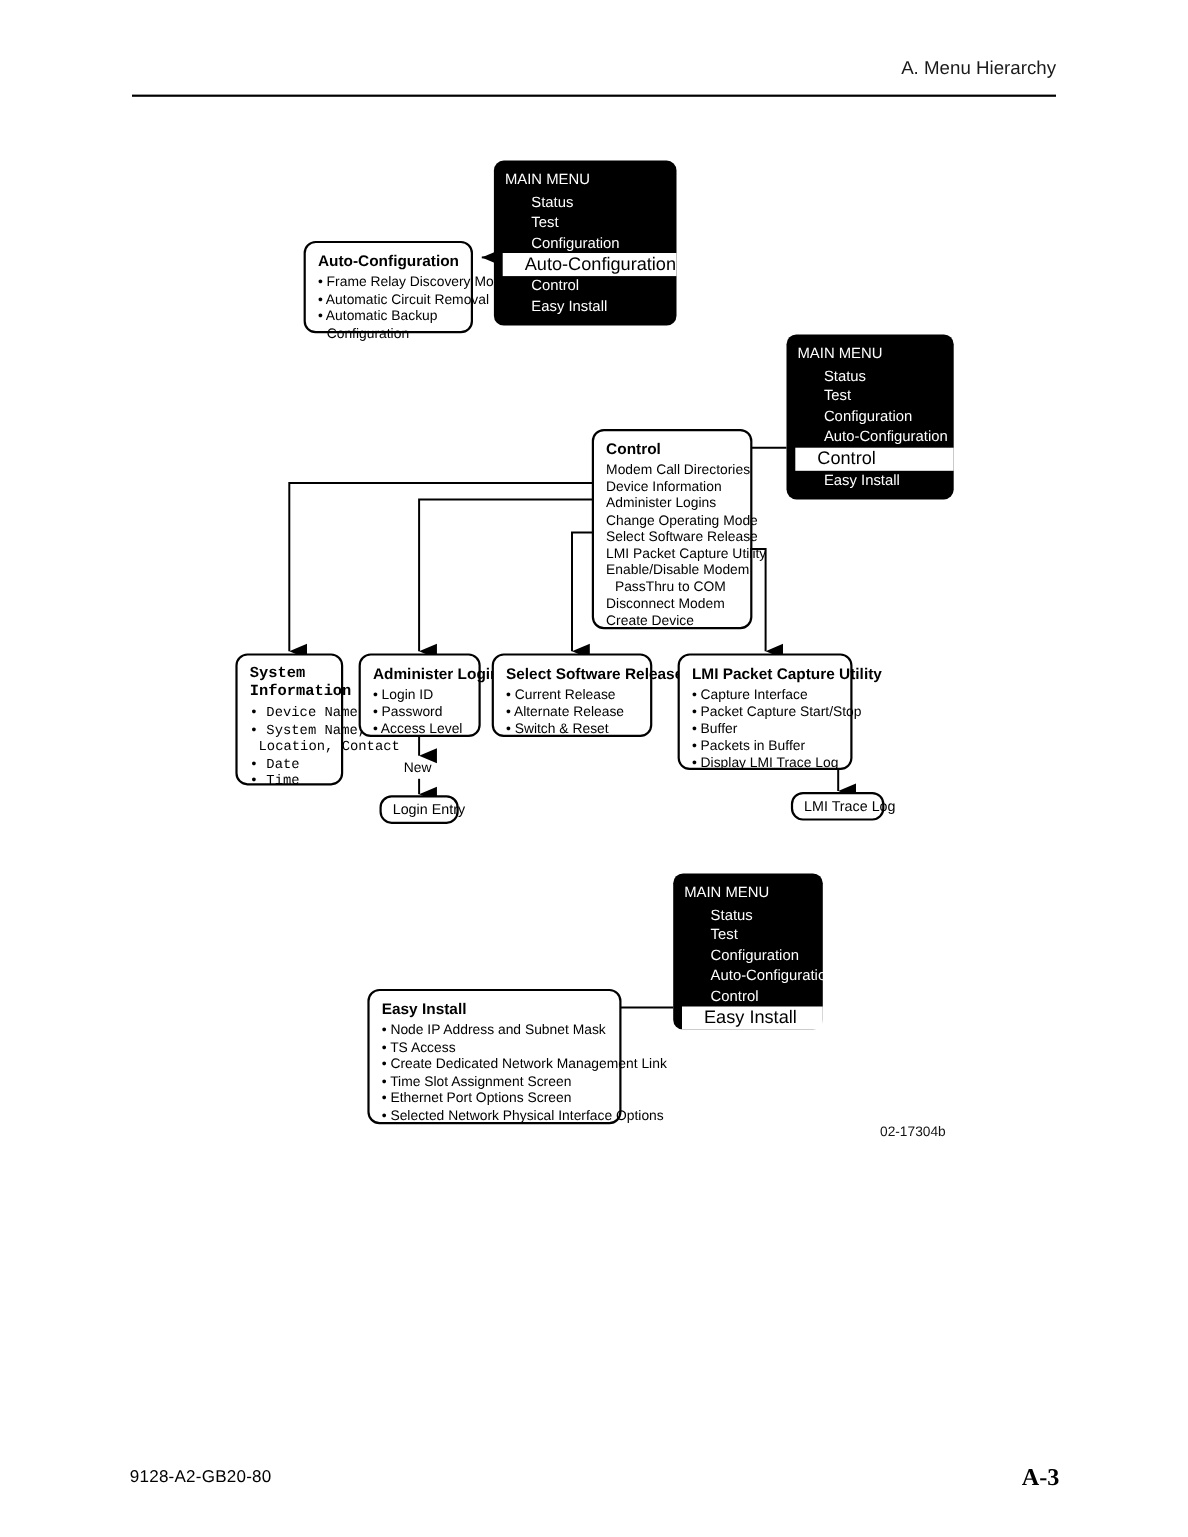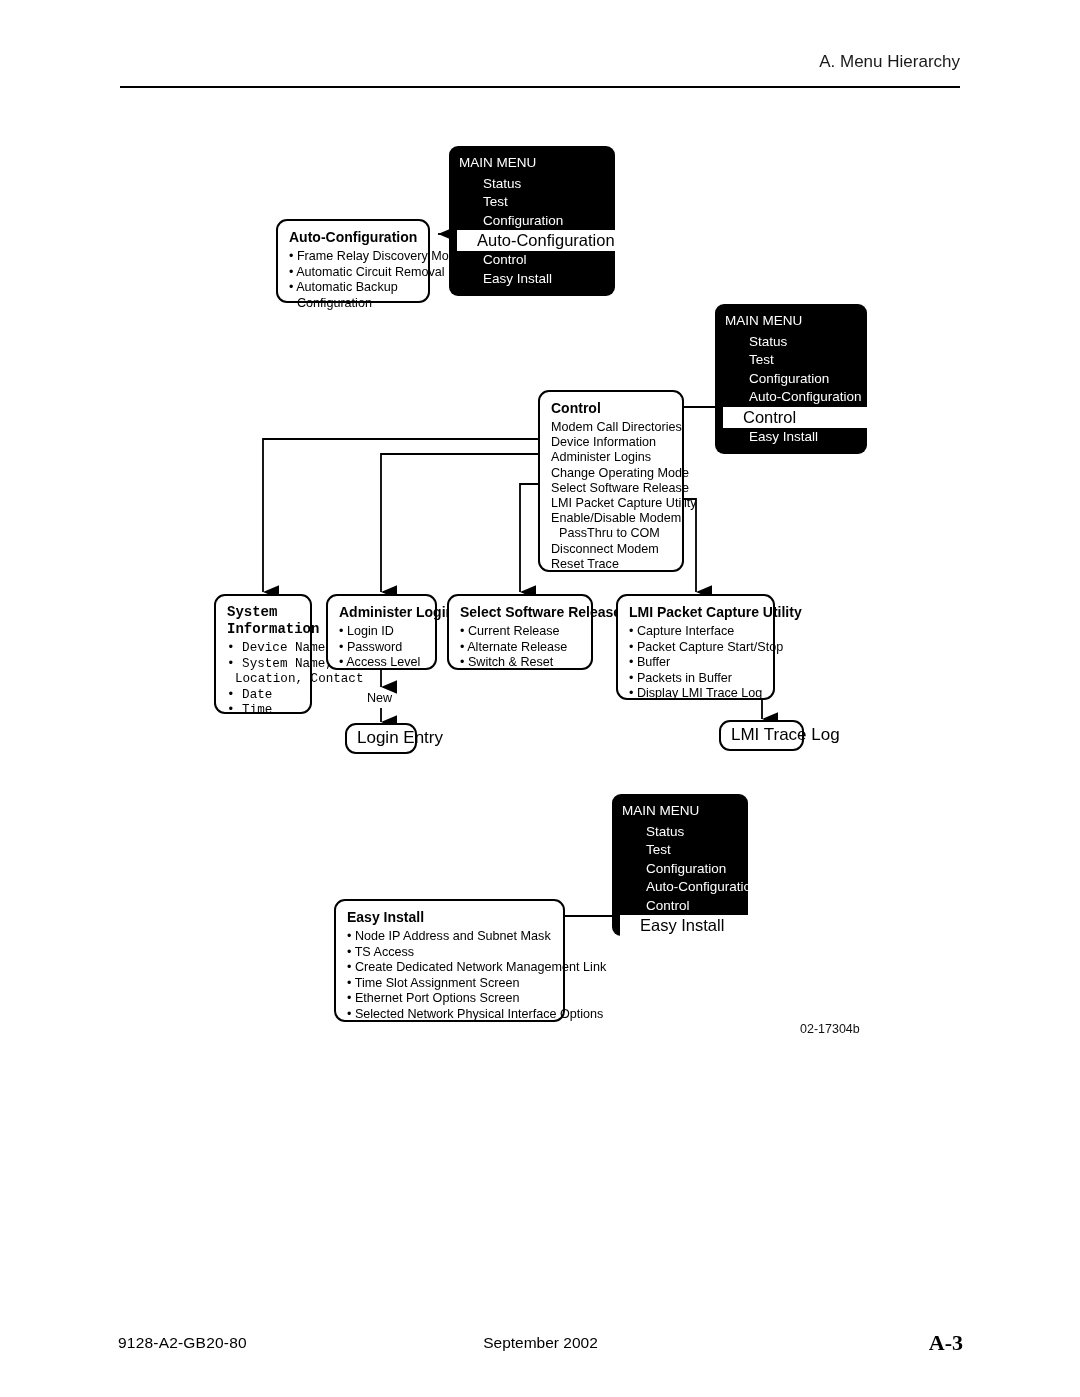--- a/index.html
+++ b/index.html
@@ -141,21 +141,21 @@
     line-height: 15.2px;
   }
 
   
   .pill {
     position: absolute;
     background: #ffffff;
     border: 2.2px solid #000000;
     border-radius: 11px;
     box-sizing: border-box;
-    font-size: 17px;
+    font-size: 13px;
     padding: 3px 10px 4px 10px;
     white-space: nowrap;
   }
 
   .edge-label {
     position: absolute;
     font-size: 12.6px;
     white-space: nowrap;
   }
 
@@ -243,21 +243,21 @@
   <div class="detail-title">Control</div>
   <div class="detail-item">Modem Call Directories</div>
   <div class="detail-item">Device Information</div>
   <div class="detail-item">Administer Logins</div>
   <div class="detail-item">Change Operating Mode</div>
   <div class="detail-item">Select Software Release</div>
   <div class="detail-item">LMI Packet Capture Utility</div>
   <div class="detail-item">Enable/Disable Modem</div>
   <div class="detail-item indent2">PassThru to COM</div>
   <div class="detail-item">Disconnect Modem</div>
-  <div class="detail-item">Reset Trace</div>
+  <div class="detail-item">Create Device</div>
 </div>
 
 <div class="detail-box" style="left:214px; top:594px; width:98px; height:120px;font-family:Liberation Mono, monospace;">
   <div class="detail-title wrap">System</div>
   <div class="detail-title wrap" style="margin-top:-4px;">Information</div>
   <div class="detail-item">• Device Name</div>
   <div class="detail-item">• System Name,</div>
   <div class="detail-item indent2">Location, Contact</div>
   <div class="detail-item">• Date</div>
   <div class="detail-item">• Time</div>
@@ -309,15 +309,14 @@
   <div class="detail-item">• Create Dedicated Network Management Link</div>
   <div class="detail-item">• Time Slot Assignment Screen</div>
   <div class="detail-item">• Ethernet Port Options Screen</div>
   <div class="detail-item">• Selected Network Physical Interface Options</div>
 </div>
 
 <div class="figure-id">02-17304b</div>
 
 <div class="page-footer">
   <div class="footer-left">9128-A2-GB20-80</div>
-  <div class="footer-center">September 2002</div>
   <div class="footer-right">A-3</div>
 </div>
 
 </body></html>

